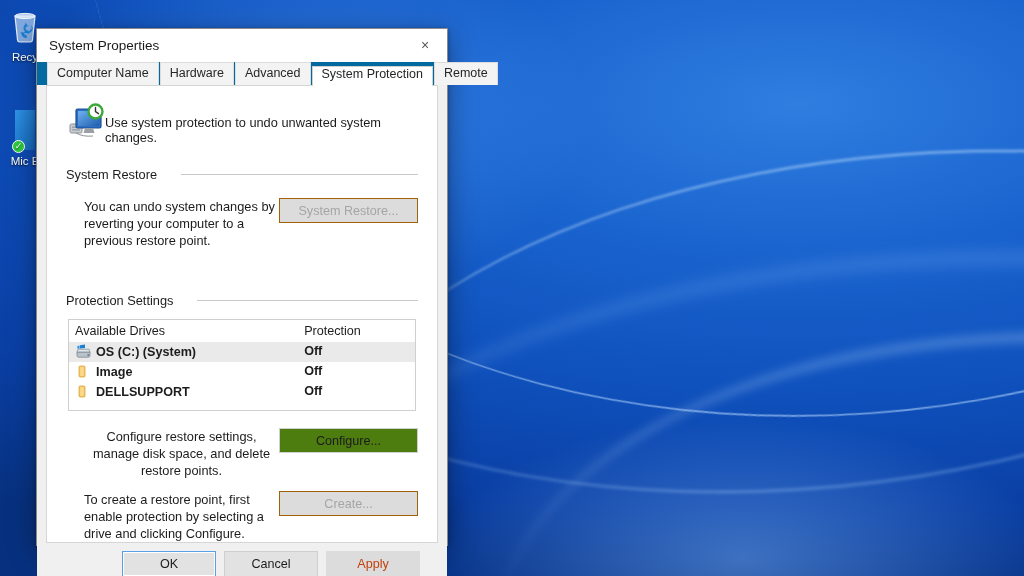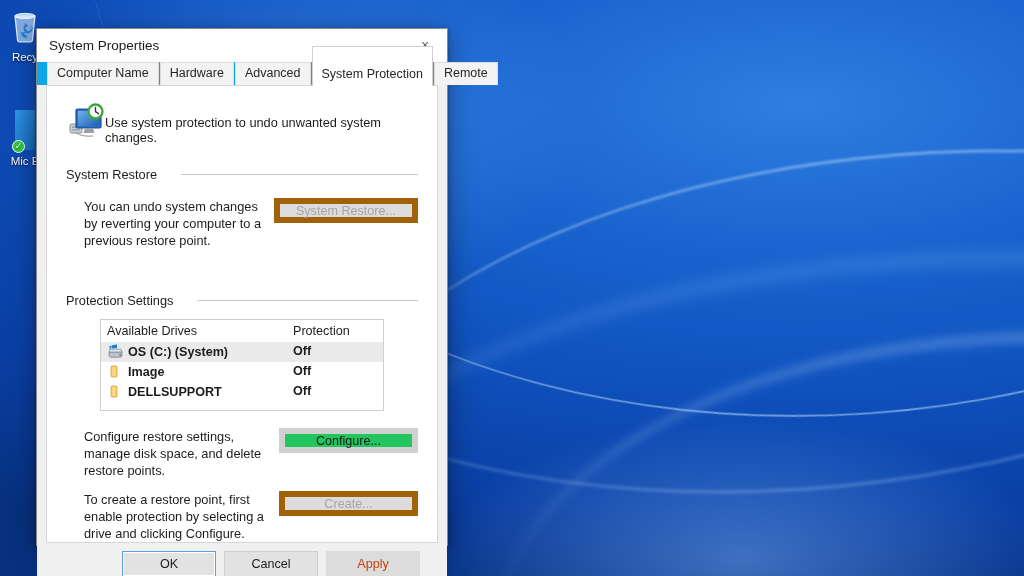--- a/index.html
+++ b/index.html
@@ -129,42 +129,42 @@
     color: #5a5a5a; font-size: 14px;
     cursor: default;
   }
 
   
   .tabstrip {
     display: flex;
     align-items: flex-end;
     height: 23px;
     padding-left: 10px;
-    background: #0ea5e9;
+    background: #0369a1;
     flex: 0 0 auto;
     position: relative;
     z-index: 2;
   }
   .tab {
     font-size: 12.5px;
     color: #262626;
     padding: 3px 9px 4px;
     line-height: 15px;
     background: #f3f3f3;
     border: 1px solid #dcdcdc;
     border-bottom: none;
     margin-right: 1px;
     cursor: default;
     white-space: nowrap;
   }
   .tab.active {
     background: #ffffff;
     border-color: #d0d0d0;
     position: relative;
-    padding-top: 20px;
+    padding-top: 0;
     margin-bottom: -1px;
     z-index: 3;
   }
 
   
   .tabpanel {
     margin: 0 9px;
     background: #ffffff;
     border: 1px solid #d6d6d6;
     flex: 1 1 auto;
@@ -187,34 +187,34 @@
     margin-top: 16px;
     padding-left: 18px;
   }
   .row-text { font-size: 12.8px; color: #1c1c1c; line-height: 17px; max-width: 268px; }
 
   .btn {
     flex: 0 0 auto;
     min-width: 139px;
     height: 25px;
     background: #dcdcdc;
-    border: 6px solid #a16207;
+    border: 1px solid #a16207;
     color: #1c1c1c;
     font-size: 12.6px;
     font-family: "Liberation Sans", sans-serif;
     display: flex; align-items: center; justify-content: center;
     cursor: default;
     padding: 0 16px;
   }
   .btn.disabled { color: #a5a5a5; }
-  .btn.enabled { background: #22c55e; border-color: #d0d0d0; }
+  .btn.enabled { background: #4d7c0f; border-color: #d0d0d0; }
 
   
   .drive-table {
-    margin: 11px 34px 0;
+    margin: 11px 2px 0;
     border: 1px solid #cfcfcf;
     background: #fff;
     height: 92px;
   }
   .dt-head {
     display: flex;
     font-size: 12.6px;
     color: #1c1c1c;
     padding: 4px 0 4px 6px;
   }
@@ -399,21 +399,21 @@
                   <rect x="4" y="2" width="6" height="11" rx="1" fill="#f6c563" stroke="#d9a73f" stroke-width=".8"></rect>
                   <rect x="5.2" y="3" width="3.6" height="9" fill="#fcd88b"></rect>
                 </svg>
               </span>
               <span>DELLSUPPORT</span>
             </div>
             <div class="col-prot">Off</div>
           </div>
         </div>
 
-        <div class="row-with-btn" style="margin-top:17px;">
+        <div class="row-with-btn" style="margin-top:17px;text-align:center;">
           <div class="row-text">Configure restore settings, manage disk space, and delete restore points.</div>
           <div class="btn enabled">Configure...</div>
         </div>
 
         <div class="row-with-btn" style="margin-top:12px;">
           <div class="row-text">To create a restore point, first enable protection by selecting a drive and clicking Configure.</div>
           <div class="btn disabled">Create...</div>
         </div>
       </div>
     </div>

